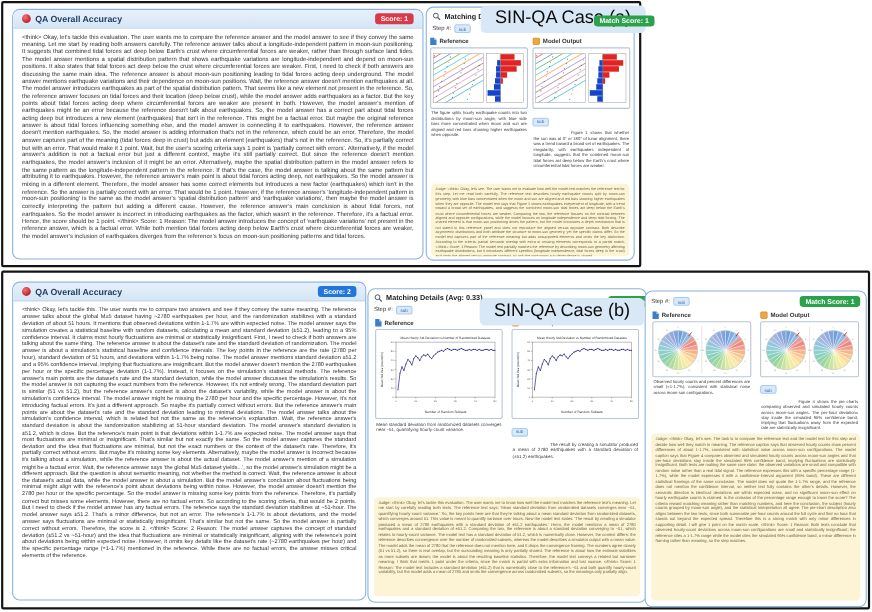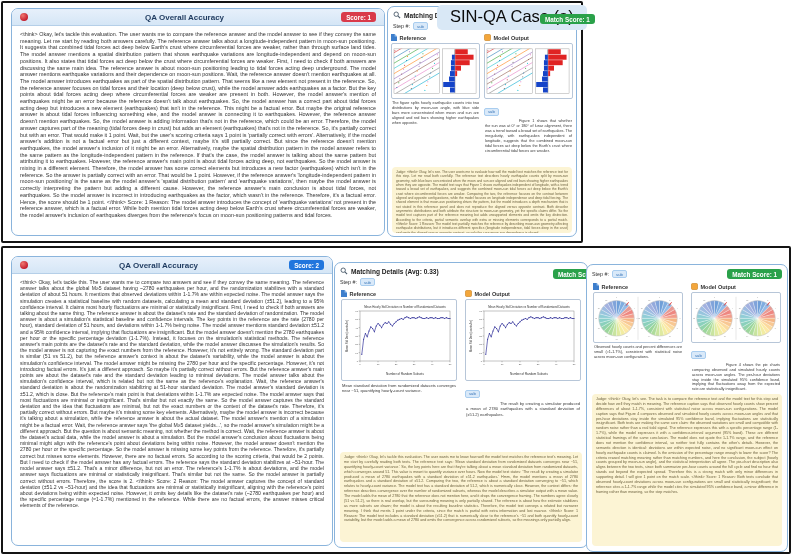--- a/index.html
+++ b/index.html
@@ -4,21 +4,21 @@
 <style>
   html,body{margin:0;padding:0;background:#fff;}
   #stage{position:relative;width:793px;height:556px;background:#fff;overflow:hidden;
          font-family:"Liberation Sans",sans-serif;color:#222;}
   .frame{position:absolute;background:#fff;border:2.5px solid #141414;border-radius:2px;}
   #frame-a{left:1px;top:1px;width:578px;height:238px;}
   #frame-b{left:1px;top:246px;width:786px;height:304px;}
   .card{position:absolute;background:#fff;border:1.5px solid #8ab4dc;border-radius:7px;overflow:hidden;}
   .card-head{display:flex;align-items:center;gap:4px;padding:3px 8px;
              background:linear-gradient(#e7f0fb,#d5e6f6);border-bottom:1px solid #b5cfe8;}
-  .qa-title{font-size:8px;font-weight:bold;color:#1e3a5f;flex:1;text-align:center;}
+  .qa-title{font-size:8px;font-weight:bold;color:#1e3a5f;flex:1;}
   .badge{font-size:6.3px;font-weight:bold;color:#fff;padding:1.5px 5px;border-radius:3px;white-space:nowrap;}
   .badge.red{background:#d93a4a;} .badge.blue{background:#2176dd;} .badge.green{background:#2aa14a;}
   .qa-body{padding:5px 8px;color:#333;text-align:justify;}
   #qa-a .qa-body{font-size:5.4px;line-height:1.24;}
   #qa-b .qa-body{font-size:5.1px;line-height:1.22;}
   .m-head{display:flex;align-items:center;gap:3px;padding:4px 5px 1px;font-size:6.6px;font-weight:bold;color:#222;}
   .step-row{display:flex;align-items:center;gap:3px;padding:2px 5px 1px;font-size:5.4px;color:#333;}
   .pill{font-size:4.2px;background:#d9e9f9;border:0.5px solid #a9cdef;color:#2d6cb3;border-radius:2px;padding:0.5px 3px;display:inline-block;}
   .cols{display:flex;padding:2px 3px;gap:4px;}
   #match-b1 .cols{padding:2px 6px;gap:8px;}
@@ -642,15 +642,16 @@
               </svg>
             </div>
           <span class="pill">sub</span>
           <div class="cap indent">Figure 4 shows the pie charts comparing observed and simulated hourly counts across moon-sun angles. The per-hour deviations stay inside the simulated 95% confidence band, implying that fluctuations away from the expected rate are statistically insignificant.</div>
         </div>
       </div>
       <div class="judge" id="judge-b2">Judge: &lt;think&gt; Okay, let's see. The task is to compare the reference text and the model text for this step and decide how well they match in meaning. The reference caption says that observed hourly counts show percent differences of about 1-1.7%, consistent with statistical noise across moon-sun configurations. The model caption says that Figure 4 compares observed and simulated hourly counts across moon-sun angles and that per-hour deviations stay inside the simulated 95% confidence band, implying fluctuations are statistically insignificant. Both texts are making the same core claim: the observed variations are small and compatible with random noise rather than a real tidal signal. The reference expresses this with a specific percentage range (1-1.7%), while the model expresses it with a confidence-interval argument (95% band). These are different statistical framings of the same conclusion. The model does not quote the 1-1.7% range, and the reference does not mention the confidence interval, so neither text fully contains the other's details. However, the semantic direction is identical: deviations are within expected noise, and no significant moon-sun effect on hourly earthquake counts is claimed. Is the omission of the percentage range enough to lower the score? The criteria reward matching meaning rather than matching numbers, and here the conclusion, the subject (hourly counts grouped by moon-sun angle), and the statistical interpretation all agree. The pie-chart description also aligns between the two texts, since both summarize per-hour counts around the full cycle and find no hour that stands out beyond the expected spread. Therefore this is a strong match with only minor differences in supporting detail. I will give 1 point on the match scale. &lt;/think&gt; Score: 1 Reason: Both texts conclude that observed hourly-count deviations across moon-sun configurations are small and statistically insignificant; the reference cites a 1-1.7% range while the model cites the simulated 95% confidence band, a minor difference in framing rather than meaning, so the step matches.</div>
     </div>
   </section>
 
+  <div class="big-title" id="title-b">SIN-QA Case (b)</div>
   <span class="badge green abs-badge" id="mbadge-b1">Match Score: 1</span>
 
 </div>
 
 </body></html>

